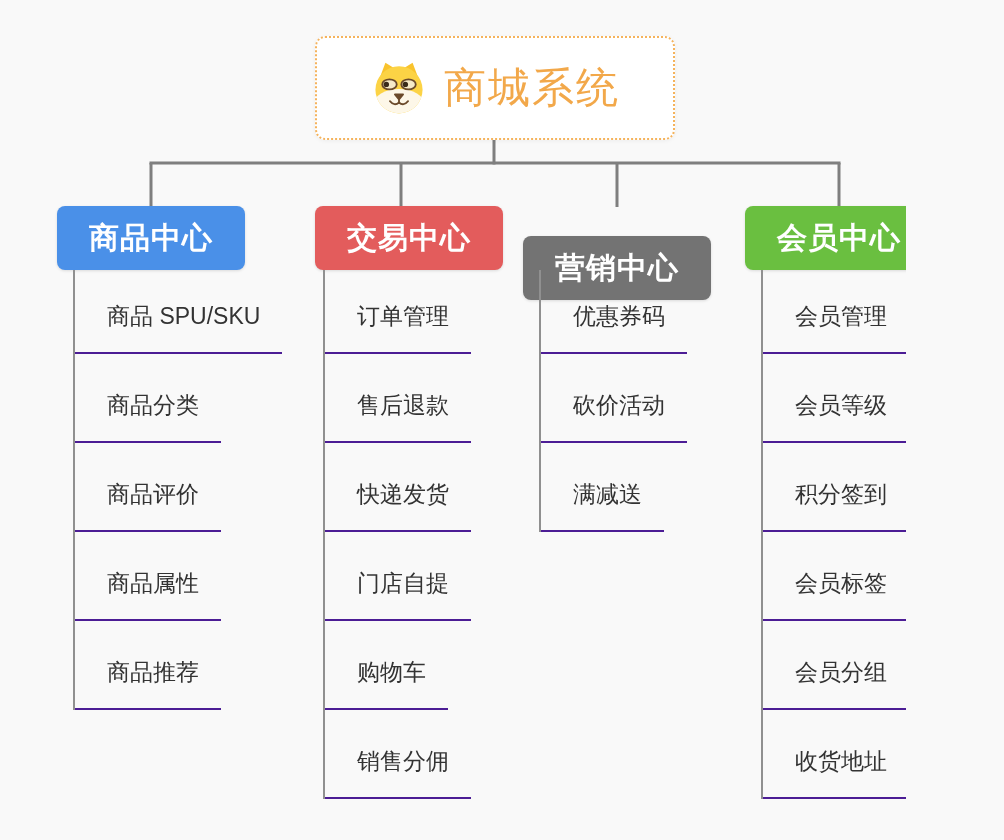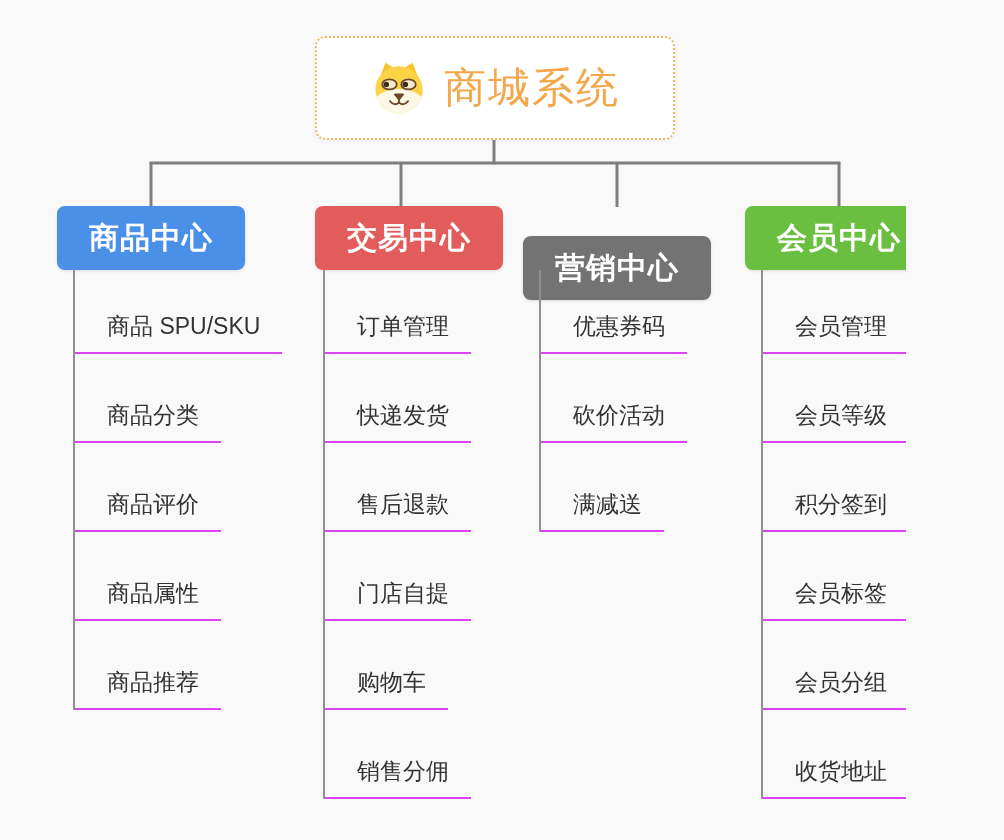--- a/index.html
+++ b/index.html
@@ -74,22 +74,22 @@
     left:0;top:0;
     width:2px;height:100%;
     background:#909090;
   }
   .item{
     box-sizing:border-box;
     height:89px;
     width:fit-content;
     display:flex;
     align-items:flex-end;
-    padding:0 22px 10px 34px;
-    border-bottom:2px solid #d946ef;
+    padding:0 22px 20px 34px;
+    border-bottom:2px solid #4c1d95;
     font-size:23px;
     color:#333333;
     white-space:nowrap;
     cursor:default;
   }
   .item:first-child{height:84px;}
   .branch-0 .branch-box{left:57px}  .branch-0 .column{left:73px}
   .branch-1 .branch-box{left:315px} .branch-1 .column{left:323px}
   .branch-2 .branch-box{left:523px} .branch-2 .column{left:539px}
   .branch-3 .branch-box{left:745px} .branch-3 .column{left:761px}
@@ -146,22 +146,22 @@
           <div class="item">商品属性</div>
           <div class="item">商品推荐</div>
         </div>
       </div>
       <div class="branch branch-1">
         <div class="branch-box" style="background: rgb(227, 92, 92);">
           <span>交易中心</span>
         </div>
         <div class="column">
           <div class="item">订单管理</div>
+          <div class="item">售后退款</div>
           <div class="item">快递发货</div>
-          <div class="item">售后退款</div>
           <div class="item">门店自提</div>
           <div class="item">购物车</div>
           <div class="item">销售分佣</div>
         </div>
       </div>
       <div class="branch branch-2">
         <div class="branch-box" style="background: #737373; margin-top: 30px;">
           <span>营销中心</span>
         </div>
         <div class="column">

